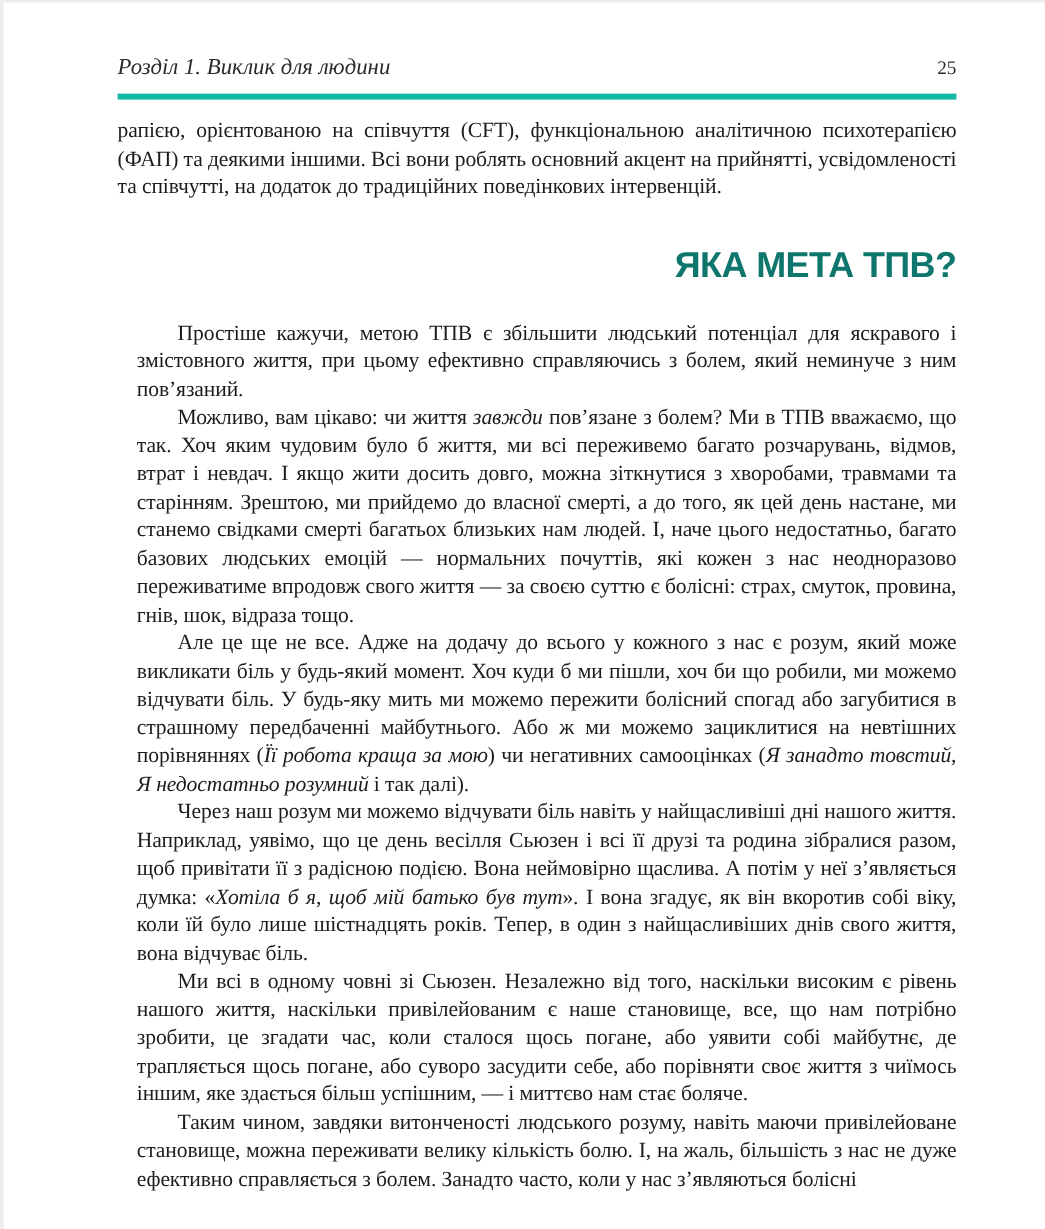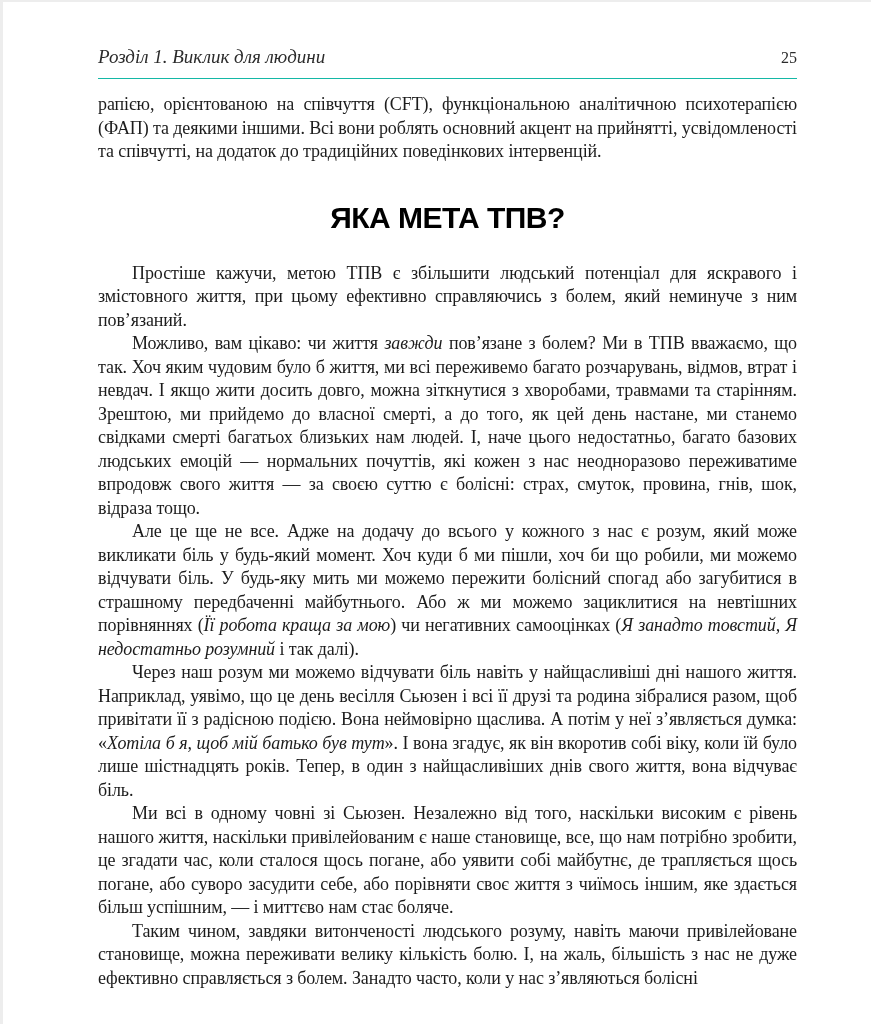--- a/index.html
+++ b/index.html
@@ -17,62 +17,63 @@
     box-sizing: border-box;
   }
   .content {
     padding: 46px 74px 0 98px;
   }
   .running-header {
     display: flex;
     justify-content: space-between;
     align-items: baseline;
     padding-bottom: 9px;
-    border-bottom: 1px solid #14b8a6;
+    border-bottom: 5px solid #14b8a6;
   }
   .running-title {
     font-family: "Liberation Serif", serif;
     font-style: italic;
     font-size: 19px;
     line-height: 22px;
     color: #2b2b2b;
   }
   .page-number {
     font-family: "Liberation Serif", serif;
     font-size: 16px;
     line-height: 22px;
     color: #2b2b2b;
   }
   .section-heading {
     font-family: "Liberation Sans", sans-serif;
     font-weight: bold;
     font-size: 30px;
     line-height: 34px;
     letter-spacing: -0.5px;
-    text-align: center;
-    color: #000000;
+    text-align: right;
+    color: #0f766e;
     margin: 37px 0 27px 0;
   }
   .para {
     font-family: "Liberation Serif", serif;
     font-size: 18px;
     line-height: 23.5px;
     letter-spacing: -0.1px;
     color: #1c1c1c;
     text-align: justify;
     margin: 0;
   }
   .para em {
     font-style: italic;
   }
   .lead {
     margin-top: 14px;
   }
   .indent {
     text-indent: 34px;
+    margin-left: 16px;
   }
 </style>
 </head>
 <body>
 
 <div class="page">
   <div class="content">
 
     <div class="running-header">
       <span class="running-title">Розділ 1. Виклик для людини</span>

